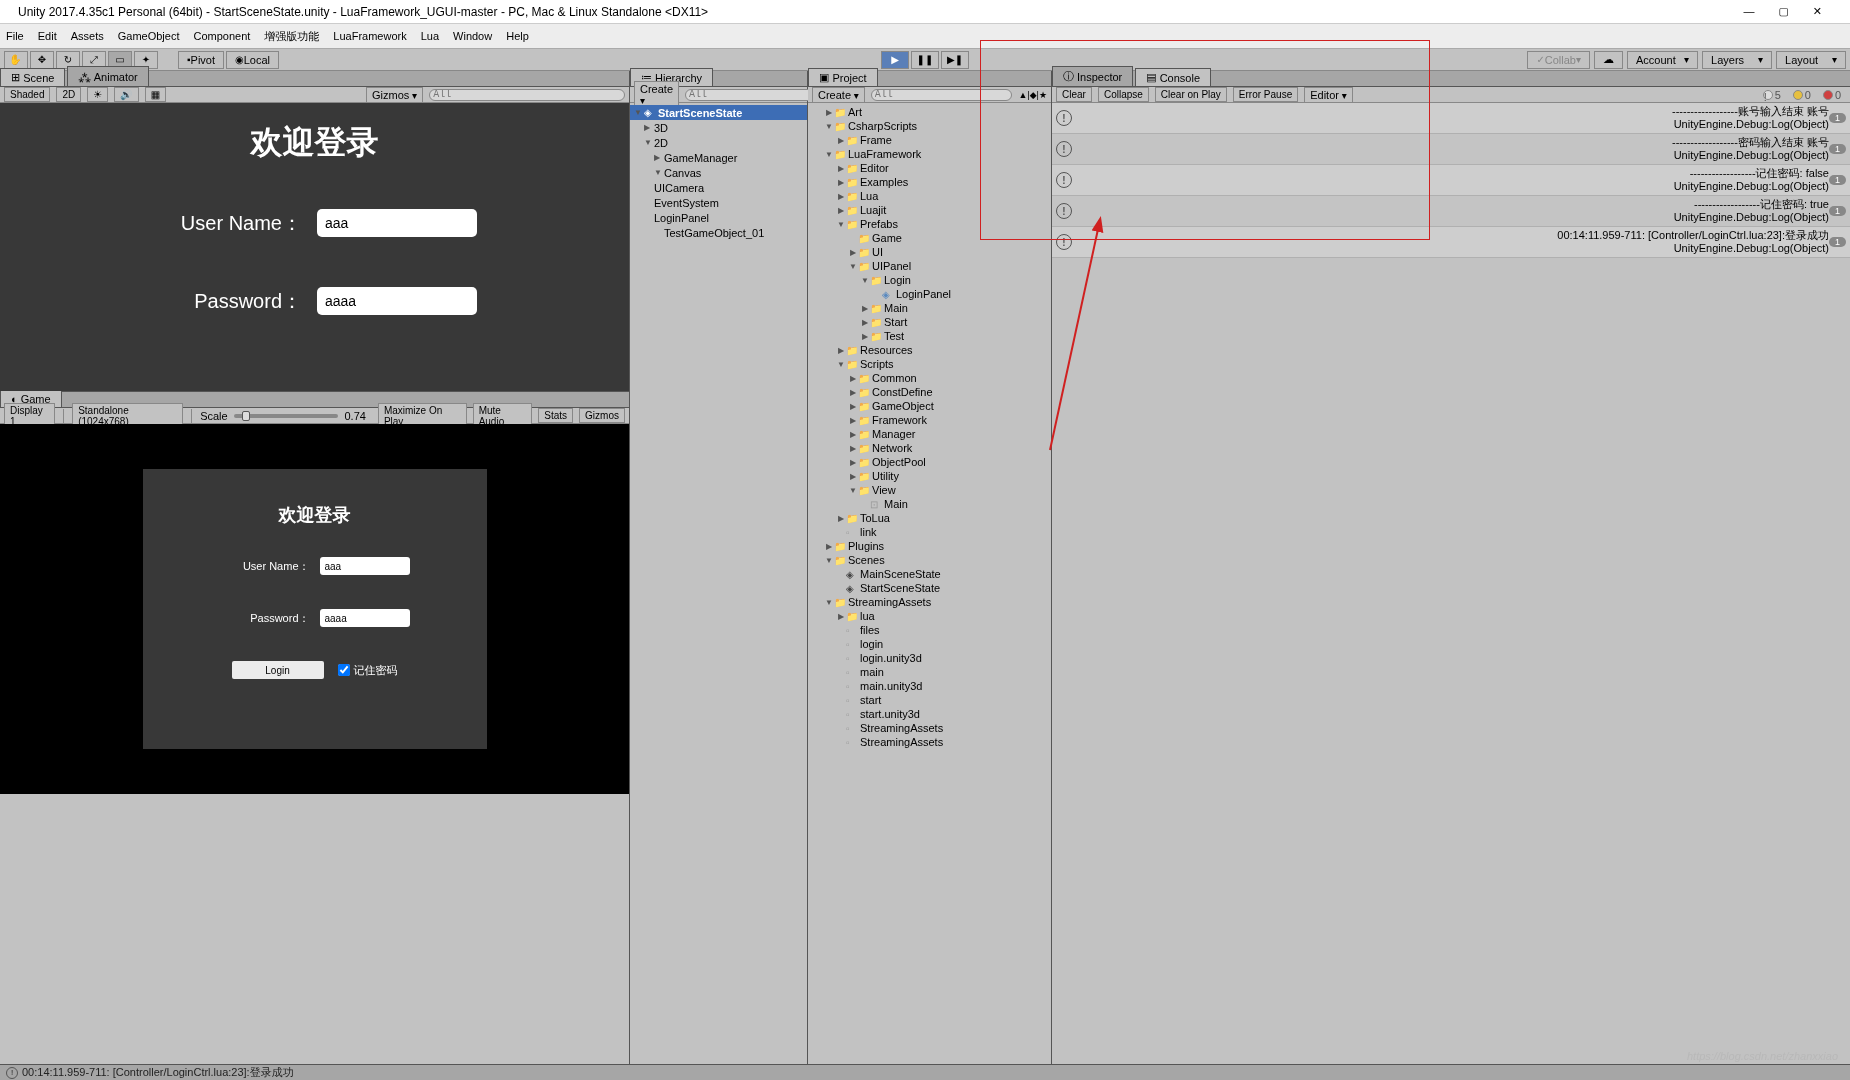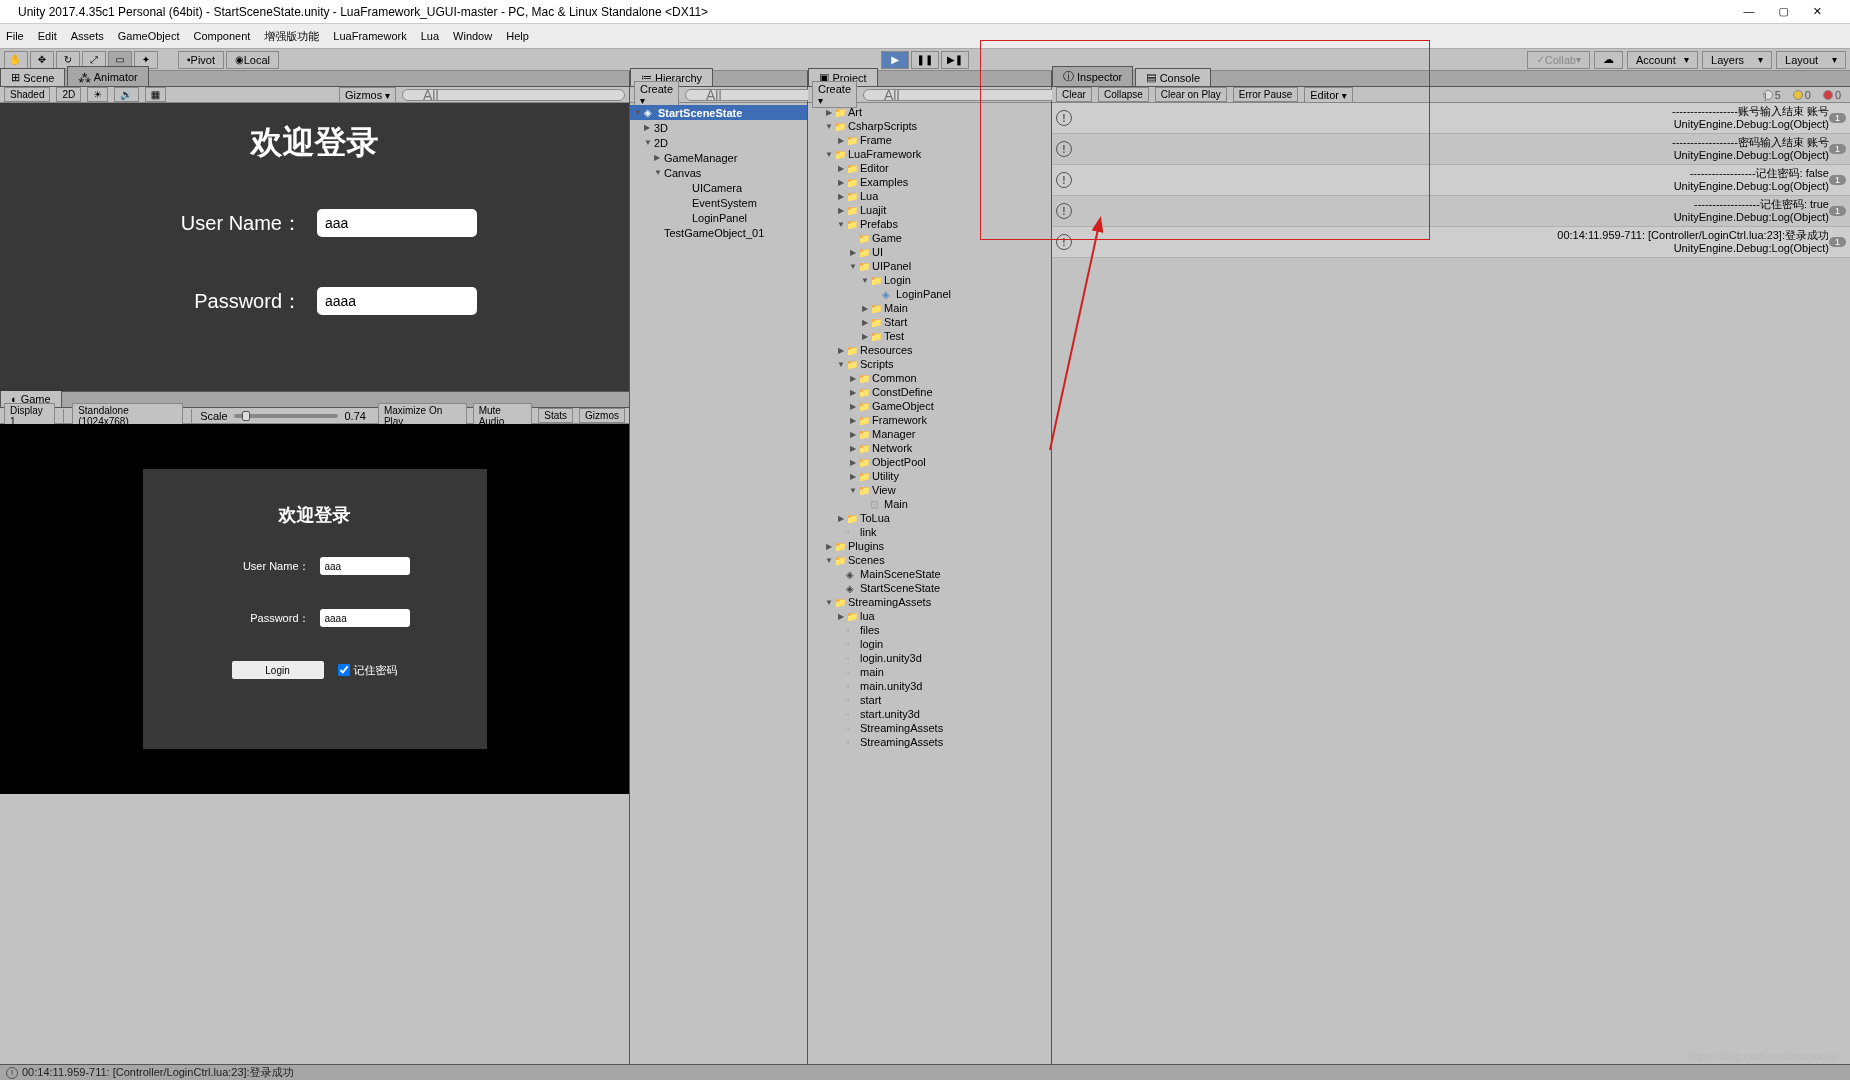--- a/index.html
+++ b/index.html
@@ -37,21 +37,21 @@
 .col-right { flex:1; border-right:none; }
 
 
 .tabs { height:16px; background:#a6a6a6; display:flex; align-items:flex-end; border-bottom:1px solid #555; }
 .tab { padding:2px 10px; background:#c2c2c2; border:1px solid #555; border-bottom:none; font-size:10px; cursor:pointer; display:flex; align-items:center; gap:3px; margin-right:2px; }
 .tab.inactive { background:#a6a6a6; }
 
 
 .panel-bar { height:16px; background:#c2c2c2; border-bottom:1px solid #888; display:flex; align-items:center; padding:0 4px; font-size:10px; gap:6px; }
 .mini-btn { padding:1px 5px; border:1px solid #888; background:#c2c2c2; cursor:pointer; font-size:10px; }
-.search { flex:1; height:12px; background:#d8d8d8; border:1px solid #888; border-radius:7px; padding:0 20px; font-size:14px; color:#666; }
+.search { flex:1; height:12px; background:#d8d8d8; border:1px solid #888; border-radius:7px; padding:0 3px; font-size:10px; color:#666;font-family:Liberation Mono, monospace; }
 .game-top { height:288px; background:#383838; position:relative; display:flex; align-items:flex-start; justify-content:center; }
 .login-panel-big { width:440px; margin-top:18px; text-align:center; color:#fff; }
 .login-title-big { font-size:32px; font-weight:bold; margin-bottom:44px; }
 .login-row-big { display:flex; align-items:center; justify-content:center; margin-bottom:50px; }
 .login-label-big { font-size:20px; width:150px; text-align:right; margin-right:15px; }
 .login-input-big { width:160px; height:28px; background:#fff; border-radius:5px; border:none; padding:0 8px; font-size:14px; color:#000; }
 
 
 .game-tab-area { border-top:1px solid #555; }
 .game-view { height:370px; background:#000; position:relative; display:flex; align-items:center; justify-content:center; }
@@ -66,21 +66,21 @@
 .remember input { width:12px; height:12px; }
 
 
 .tree { padding:2px 0; font-size:11px; }
 .tree-row { display:flex; align-items:center; height:15px; padding-left:4px; cursor:pointer; }
 .tree-row.selected { background:#3d6db5; color:#fff; }
 .tree-toggle { width:10px; font-size:8px; color:#555; }
 .tree-icon { width:14px; font-size:10px; }
 .indent-1 { padding-left:14px; }
 .indent-2 { padding-left:24px; }
-.indent-3 { padding-left:52px; }
+.indent-3 { padding-left:14px; }
 
 
 .proj-tree { padding:2px 0; font-size:11px; overflow:auto; }
 .proj-row { display:flex; align-items:center; height:14px; cursor:pointer; white-space:nowrap; }
 .proj-toggle { width:10px; font-size:8px; color:#555; display:inline-block; text-align:center; }
 .folder-icon { width:14px; font-size:10px; color:#b89850; }
 .file-icon { width:14px; font-size:10px; color:#999; }
 .cube-icon { width:14px; font-size:10px; color:#5a8ac0; }
 .unity-icon { width:14px; font-size:10px; color:#444; }
 

